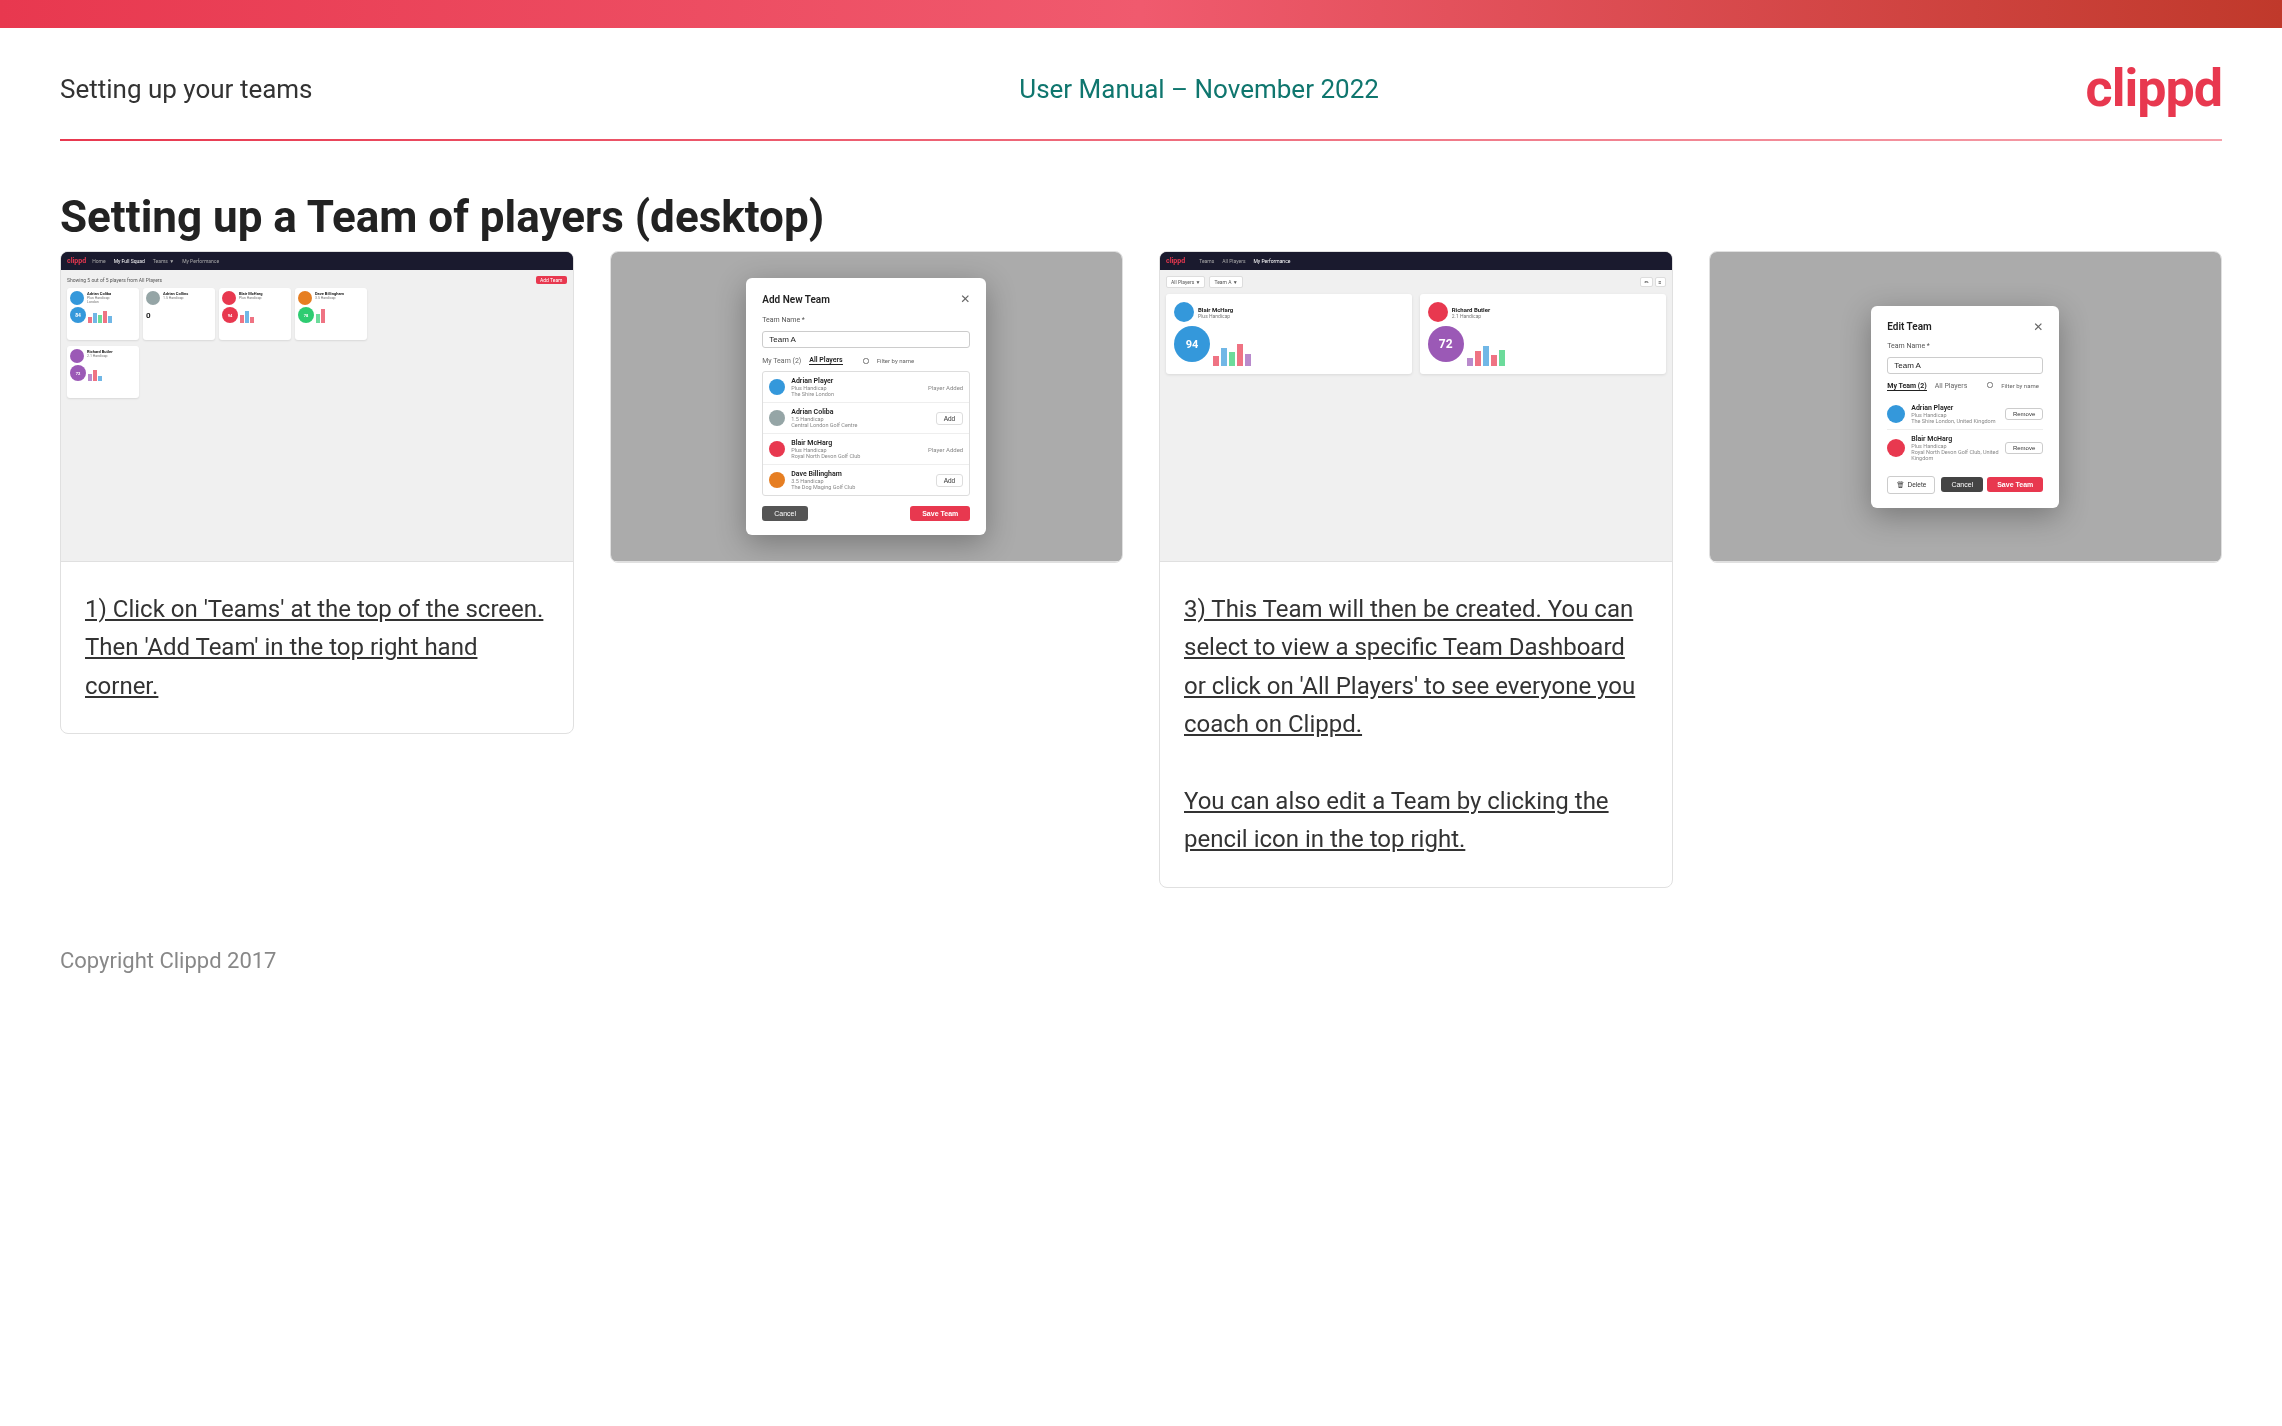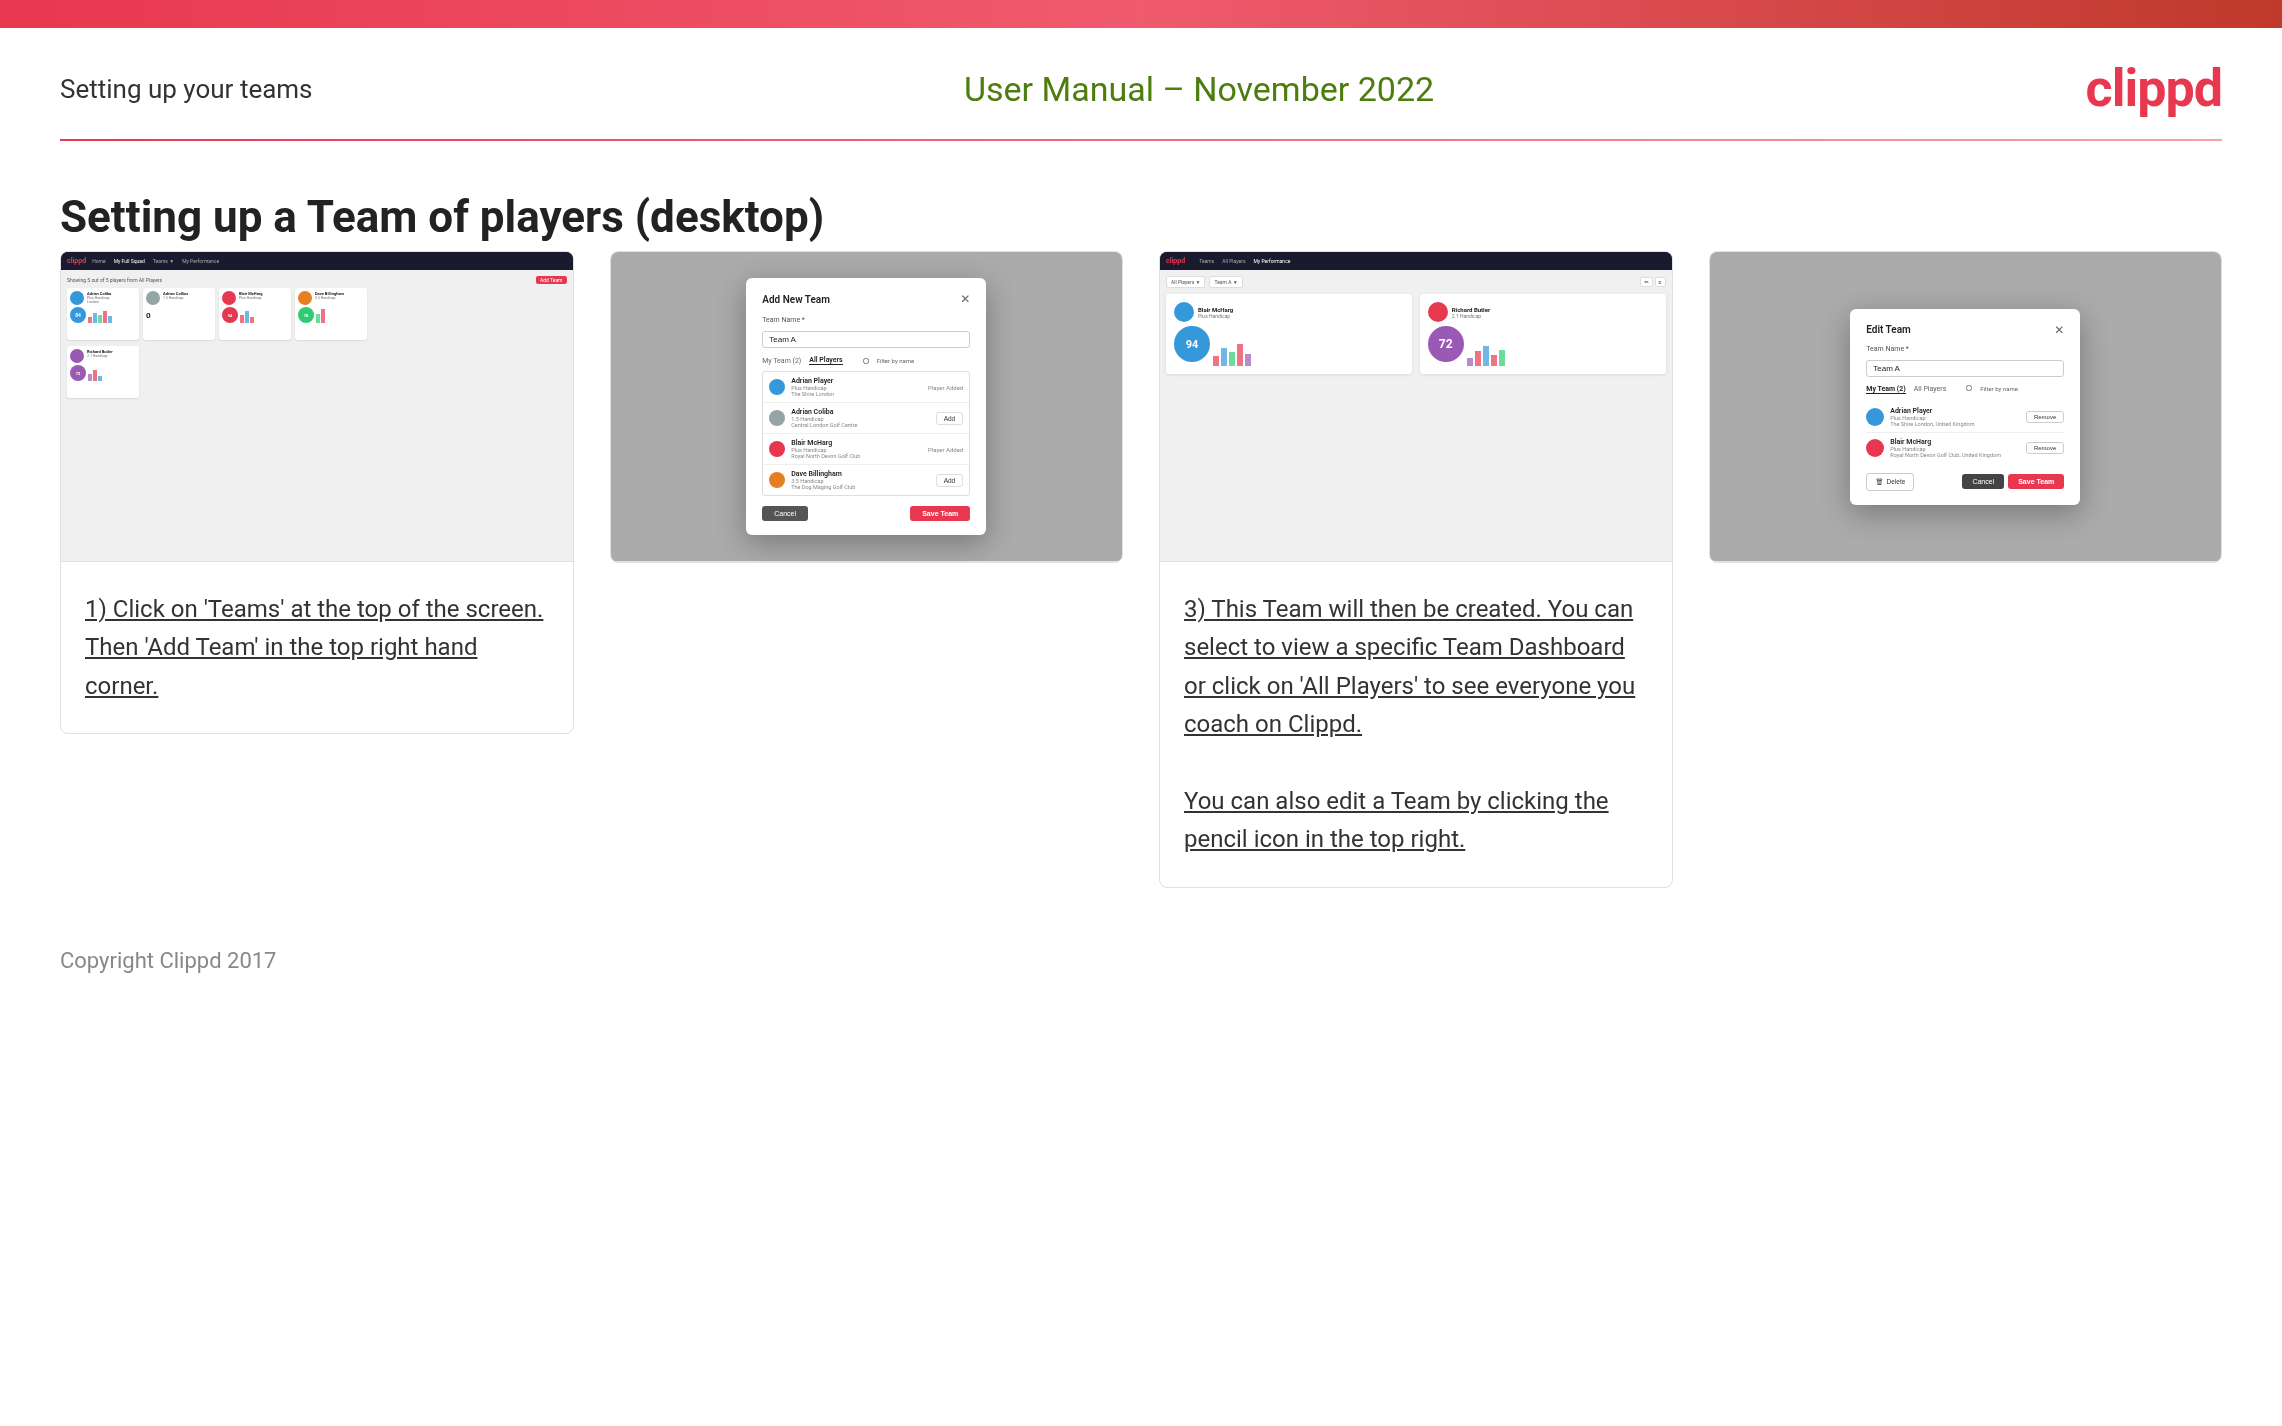--- a/index.html
+++ b/index.html
@@ -21,22 +21,22 @@
       display: flex;
       align-items: center;
       justify-content: space-between;
       padding: 30px 60px 20px 60px;
     }
     .header-left {
       font-size: 26px;
       color: #333;
     }
     .header-center {
-      font-size: 34px;
-      color: #4d7c0f;
+      font-size: 26px;
+      color: #0f766e;
     }
     .header-right {
       font-size: 52px;
       font-weight: 700;
       color: #e8384f;
       letter-spacing: -1px;
     }
     .divider {
       height: 2px;
       background: linear-gradient(90deg, #e8384f, #f5a0aa);
@@ -250,21 +250,21 @@
       width: 100%;
       height: 100%;
       display: flex;
       align-items: center;
       justify-content: center;
     }
     .ss4-modal {
       background: #fff;
       border-radius: 6px;
       padding: 14px 16px;
-      width: 230px;
+      width: 188px;
       box-shadow: 0 8px 30px rgba(0,0,0,0.3);
     }
     .ss4-modal-header {
       display: flex;
       justify-content: space-between;
       align-items: center;
       margin-bottom: 8px;
     }
     .ss4-modal-title { font-size: 10px; font-weight: 600; color: #222; }
     .ss4-label { font-size: 7px; color: #555; margin-bottom: 3px; }

